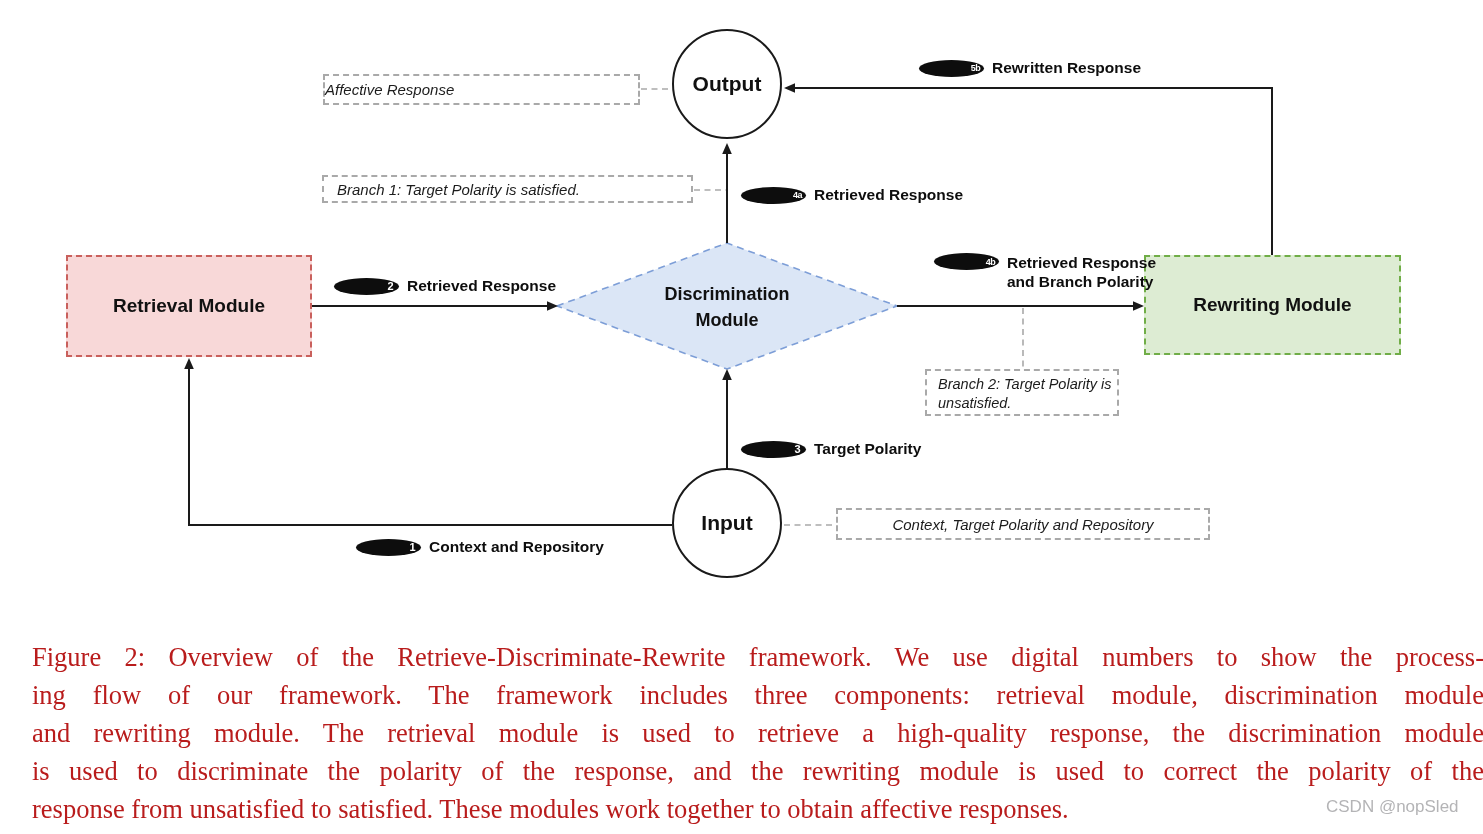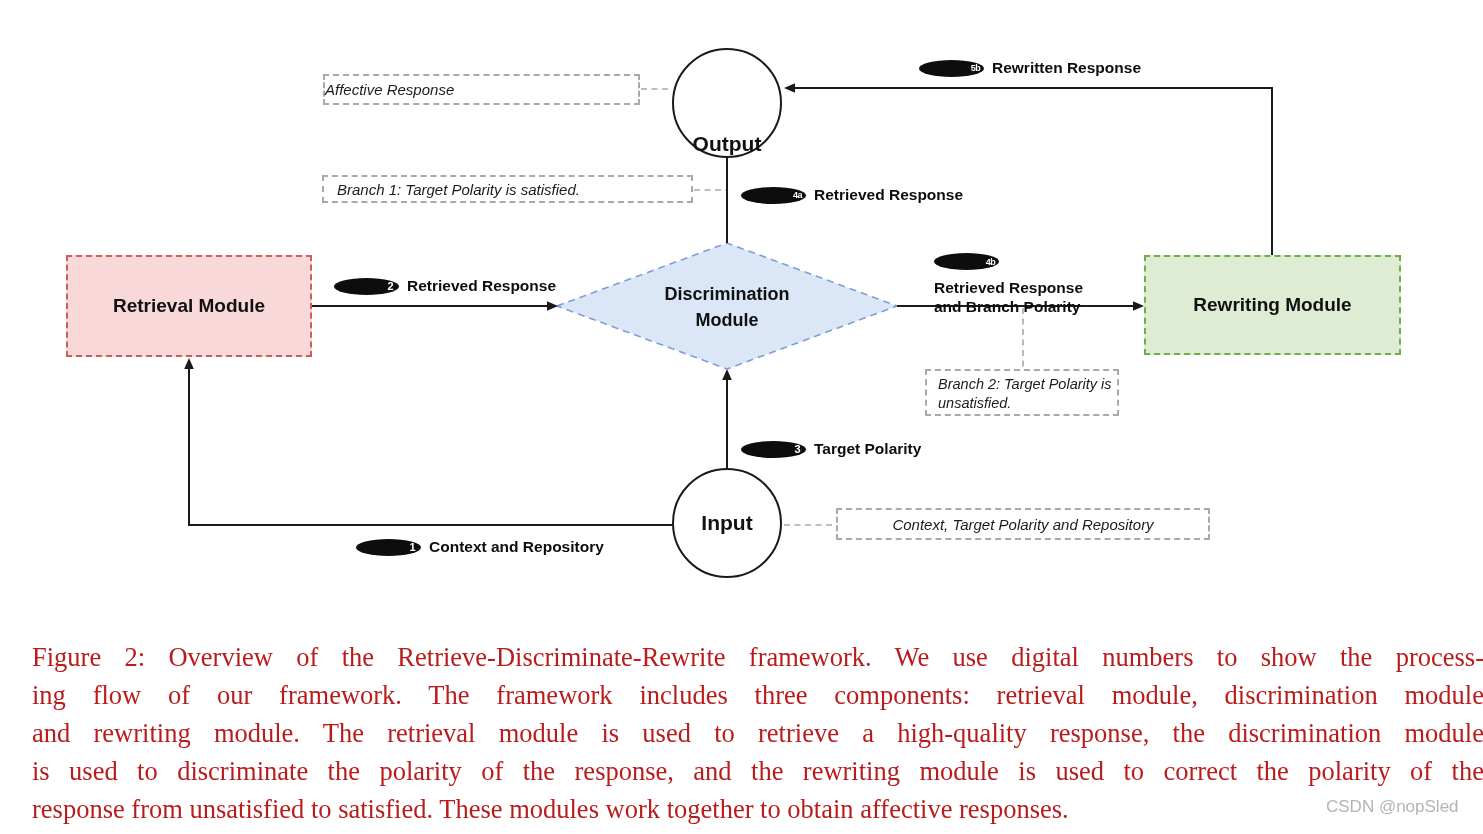--- a/index.html
+++ b/index.html
@@ -10,21 +10,21 @@
   #arrows{position:absolute;left:0;top:0;width:1483px;height:630px;}
   .flow-line{stroke:var(--arrow);stroke-width:2;fill:none;}
   .arrow-head{fill:var(--arrow);stroke:none;}
   .dash-line{stroke:var(--note-border);stroke-width:1.6;stroke-dasharray:6 4.5;fill:none;}
   .diamond{fill:var(--diamond-fill);stroke:var(--diamond-border);stroke-width:1.6;stroke-dasharray:7 5;}
 
   
   .node-circle{position:absolute;width:110px;height:110px;border:2.5px solid var(--arrow);
                border-radius:50%;background:#fff;display:flex;align-items:center;justify-content:center;
                font-size:21px;font-weight:bold;box-sizing:border-box;z-index:2;}
-  #output-node{left:672px;top:48px;align-items:flex-end;}
+  #output-node{left:672px;top:29px;}
   #input-node{left:672px;top:468px;}
 
   .module{position:absolute;display:flex;align-items:center;justify-content:center;
           font-size:19px;font-weight:bold;box-sizing:border-box;z-index:2;}
   #retrieval-module{left:66px;top:255px;width:246px;height:102px;
                     background:var(--retrieval-fill);border:2px dashed var(--retrieval-border);}
   #rewriting-module{left:1144px;top:255px;width:257px;height:100px;
                     background:var(--rewriting-fill);border:2px dashed var(--rewriting-border);}
   #discrimination-label{position:absolute;left:617px;top:281px;width:220px;text-align:center;
                         font-size:18px;font-weight:bold;line-height:26px;z-index:2;}
@@ -41,21 +41,21 @@
   
   .flow-label{position:absolute;display:flex;gap:8px;align-items:center;font-weight:bold;
               font-size:15.5px;color:#0d0d0d;z-index:2;}
   .badge{width:17px;height:17px;flex:0 0 17px;border-radius:50%;background:#0d0d0d;color:#fff;
          display:flex;align-items:center;justify-content:center;font-size:11px;font-weight:bold;padding-left:48px;}
   .badge.b2{font-size:9px;letter-spacing:-0.5px;}
   #flow-label-1{left:356px;top:538px;}
   #flow-label-2{left:334px;top:277px;}
   #flow-label-3{left:741px;top:440px;}
   #flow-label-4a{left:741px;top:186px;}
-  #flow-label-4b{left:934px;top:253px;align-items:flex-start;flex-direction:column;}
+  #flow-label-4b{left:934px;top:253px;align-items:flex-start;}
   #flow-label-4b .two-line{line-height:19px;}
   #flow-label-5b{left:919px;top:59px;}
 
   
   #caption{position:absolute;left:32px;top:638px;width:1452px;
            font-family:Liberation Serif, serif;font-size:26.5px;color:#b91c1c;}
   #caption .cap-line{line-height:38px;text-align:justify;}
   #caption .cap-line.just{text-align-last:justify;}
 
   #watermark{position:absolute;left:1326px;top:797px;font-size:17px;color:var(--watermark);

